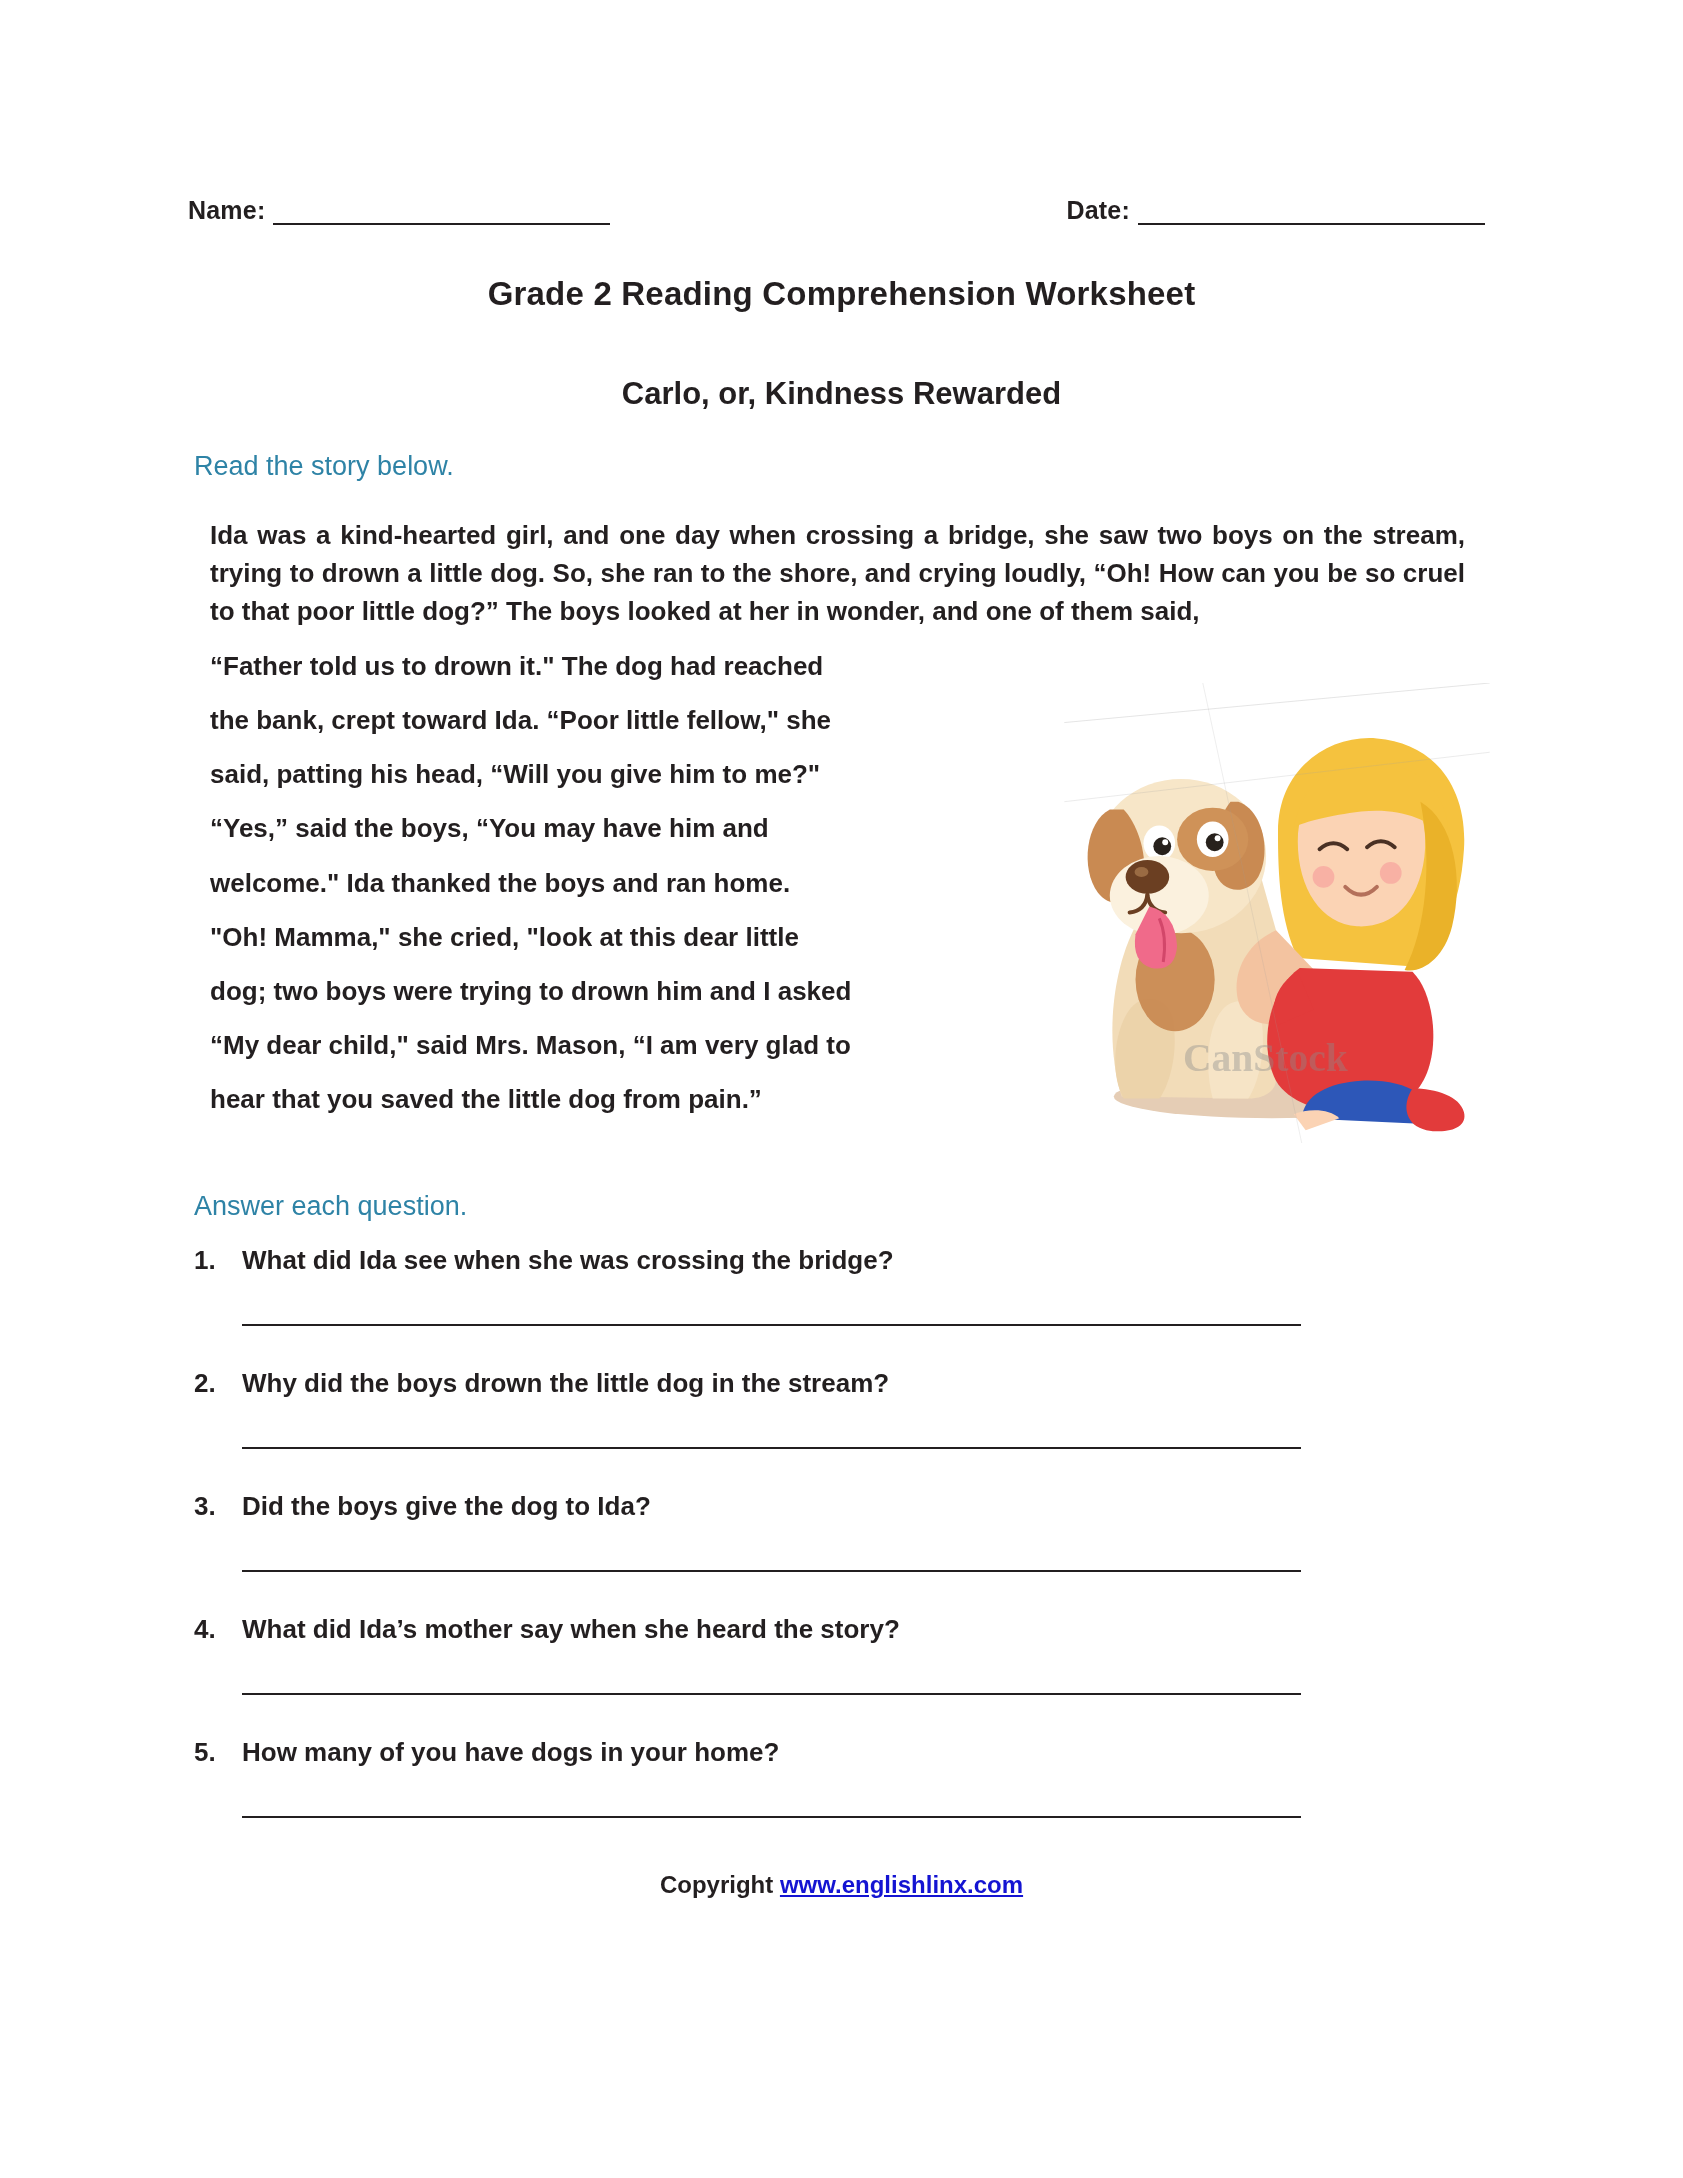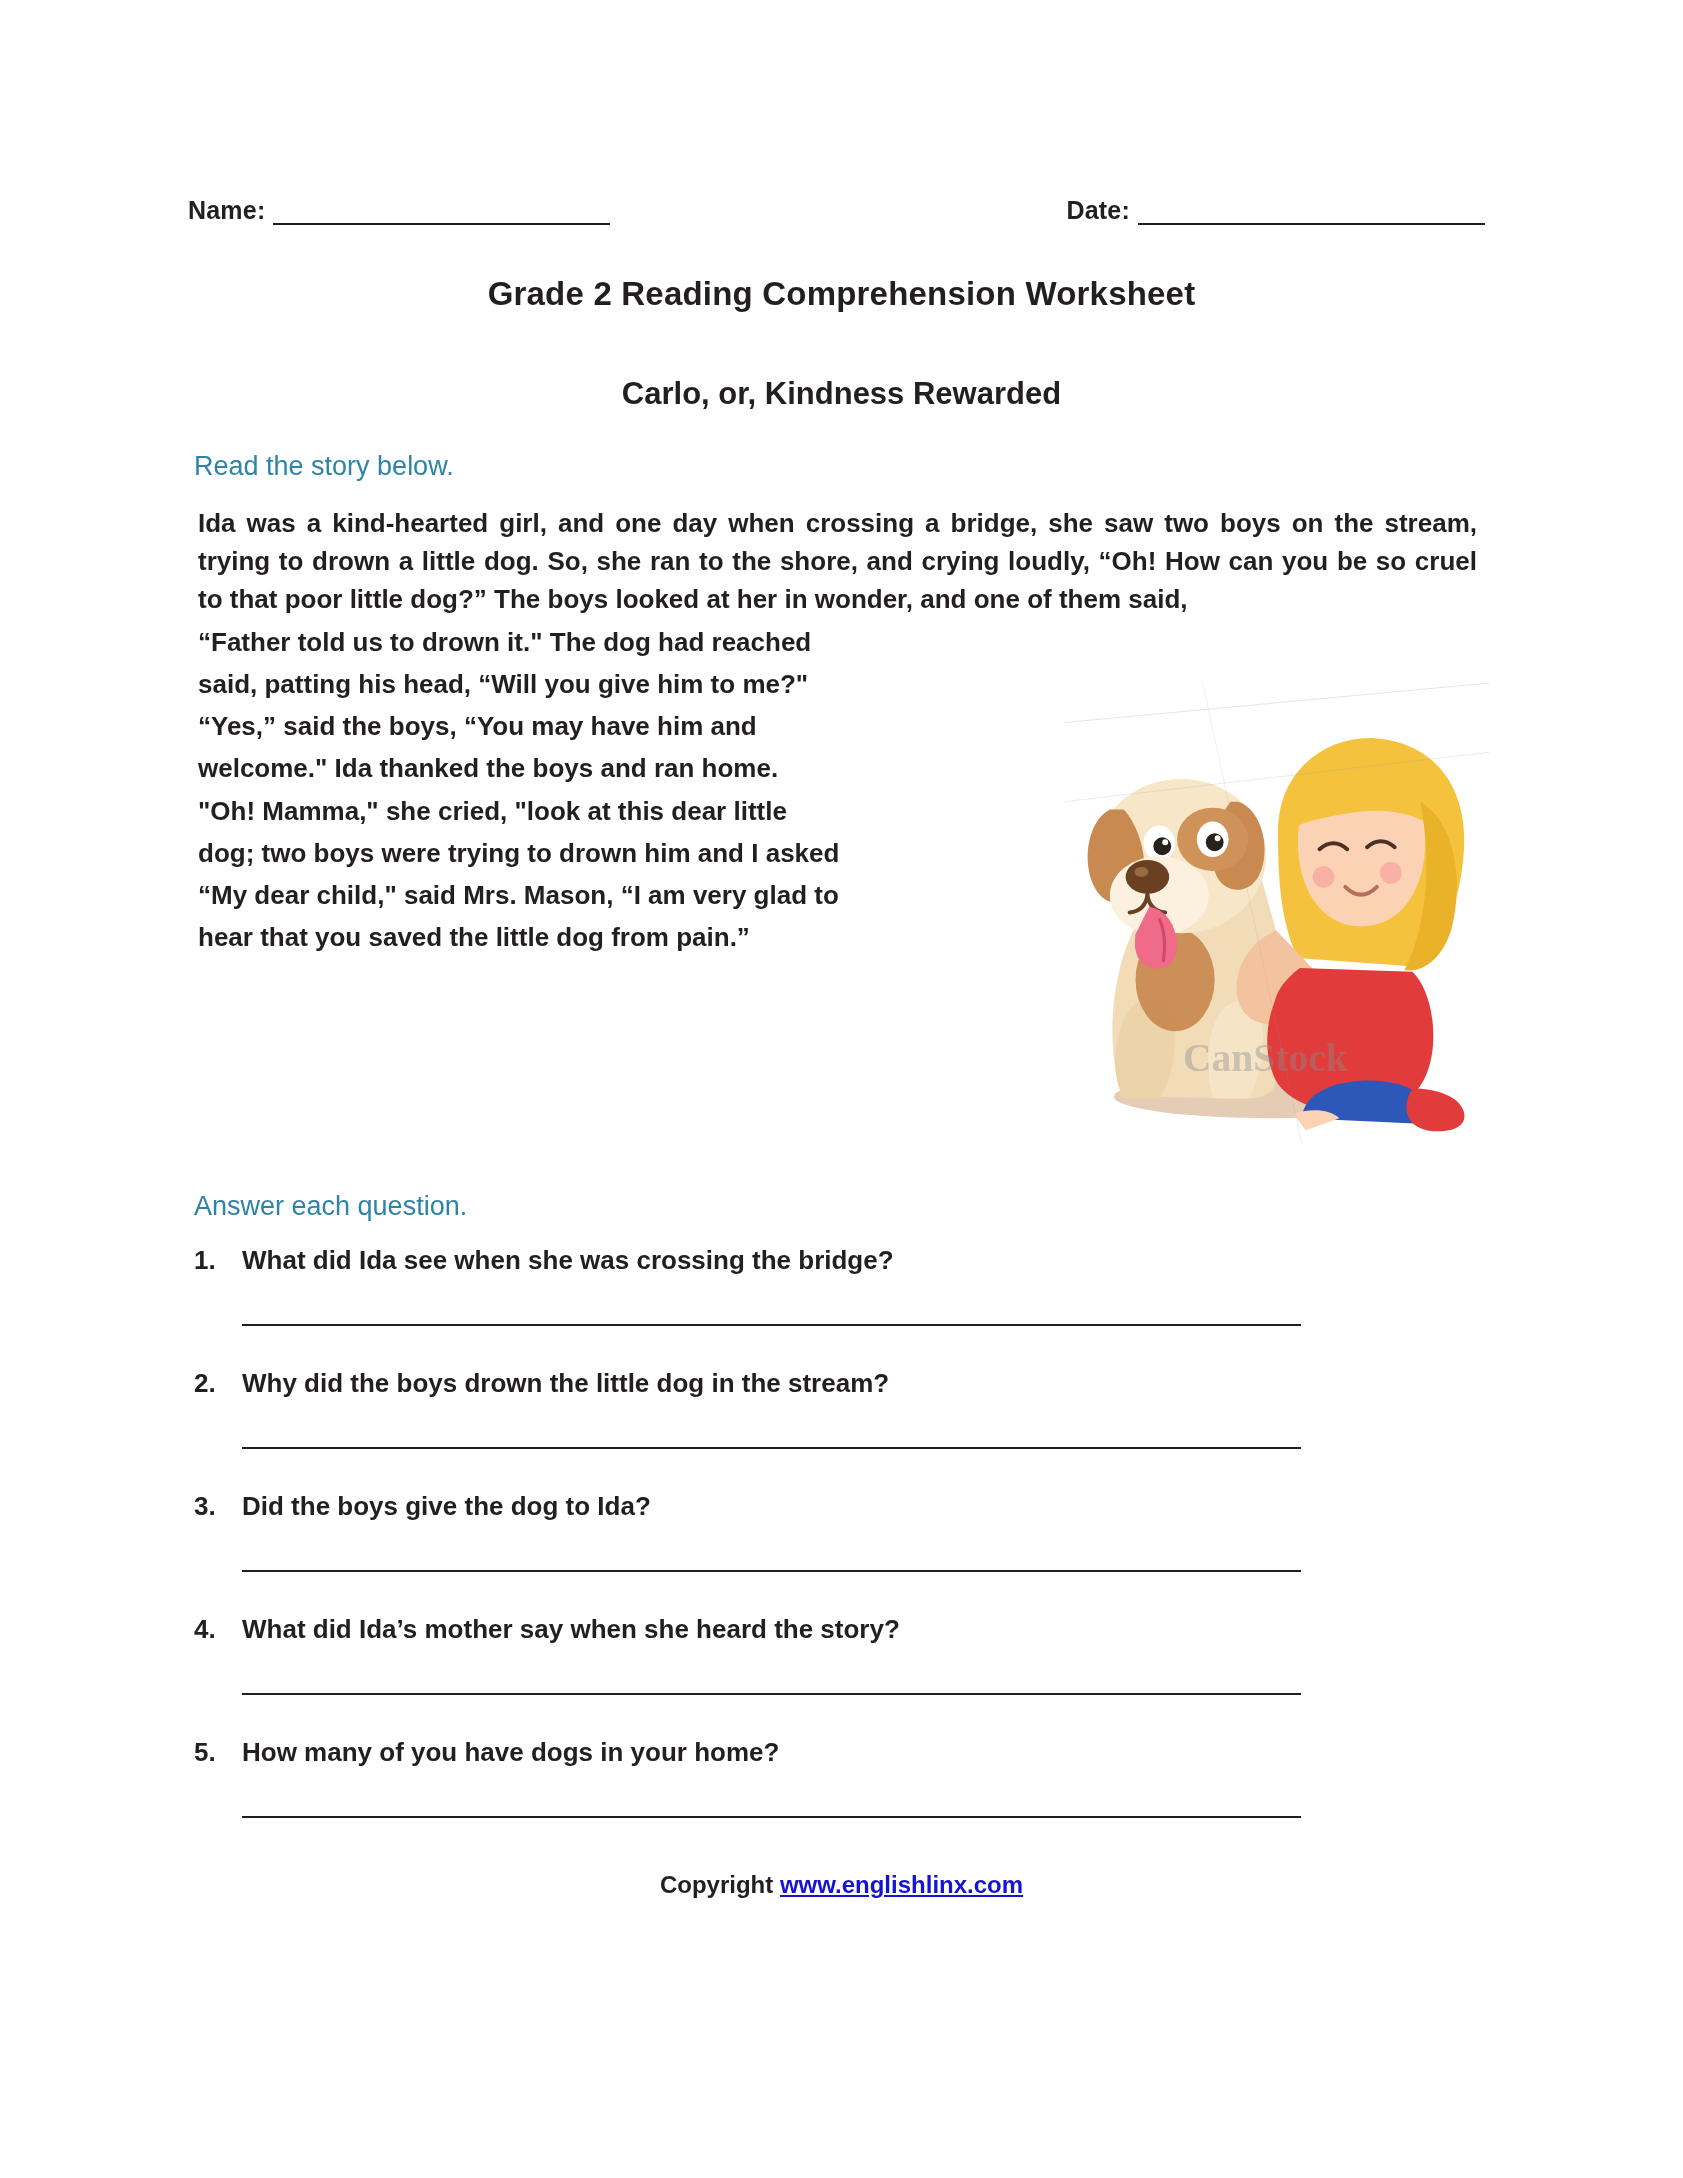--- a/index.html
+++ b/index.html
@@ -92,21 +92,21 @@
   .story {
     position: absolute;
     top: 500px;
     left: 194px;
     width: 1287px;
     font-size: 26px;
     font-weight: bold;
     line-height: 1.47;
   }
   .story p {
-    margin: 4px;
+    margin: 16px;
   }
   .story .full {
     width: 1287px;
     text-align: justify;
   }
   .story .narrow {
     width: 822px;
   }
   .story .narrow p { white-space: nowrap; }
 
@@ -185,20 +185,21 @@
   <div class="title-sub">Carlo, or, Kindness Rewarded</div>
 
   <div id="read-heading" class="section-heading">Read the story below.</div>
 
   <div class="story">
     <div class="full">
       <p>Ida was a kind-hearted girl, and one day when crossing a bridge, she saw two boys on the stream, trying to drown a little dog. So, she ran to the shore, and crying loudly, “Oh! How can you be so cruel to that poor little dog?” The boys looked at her in wonder, and one of them said,</p>
     </div>
     <div class="narrow">
       <p>“Father told us to drown it." The dog had reached</p>
+      <p> the bank, crept toward Ida. “Poor little fellow," she</p>
       <p> said, patting his head, “Will you give him to me?"</p>
       <p>“Yes,” said the boys, “You may have him and</p>
       <p>welcome." Ida thanked the boys and ran home.</p>
       <p>"Oh! Mamma," she cried, "look at this dear little</p>
       <p>dog; two boys were trying to drown him and I asked</p>
       <p>“My dear child," said Mrs. Mason, “I am very glad to</p>
       <p> hear that you saved the little dog from pain.”</p>
     </div>
   </div>
 

